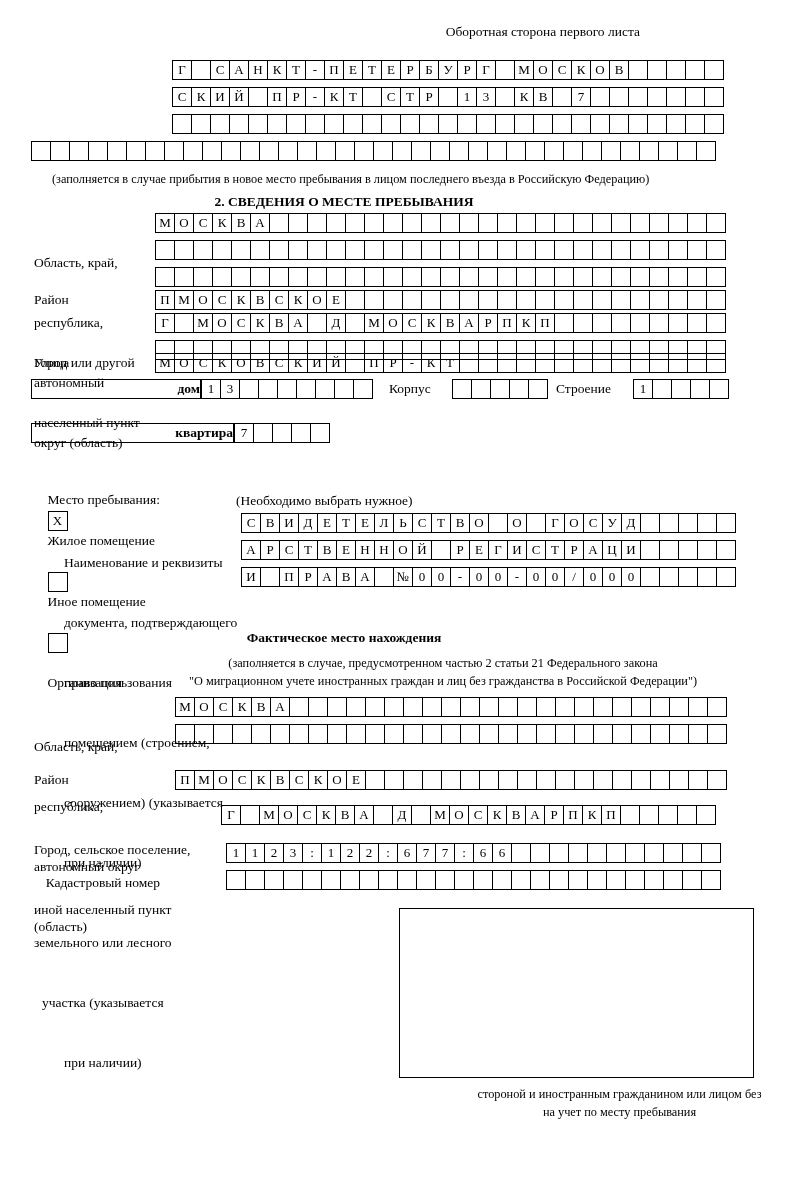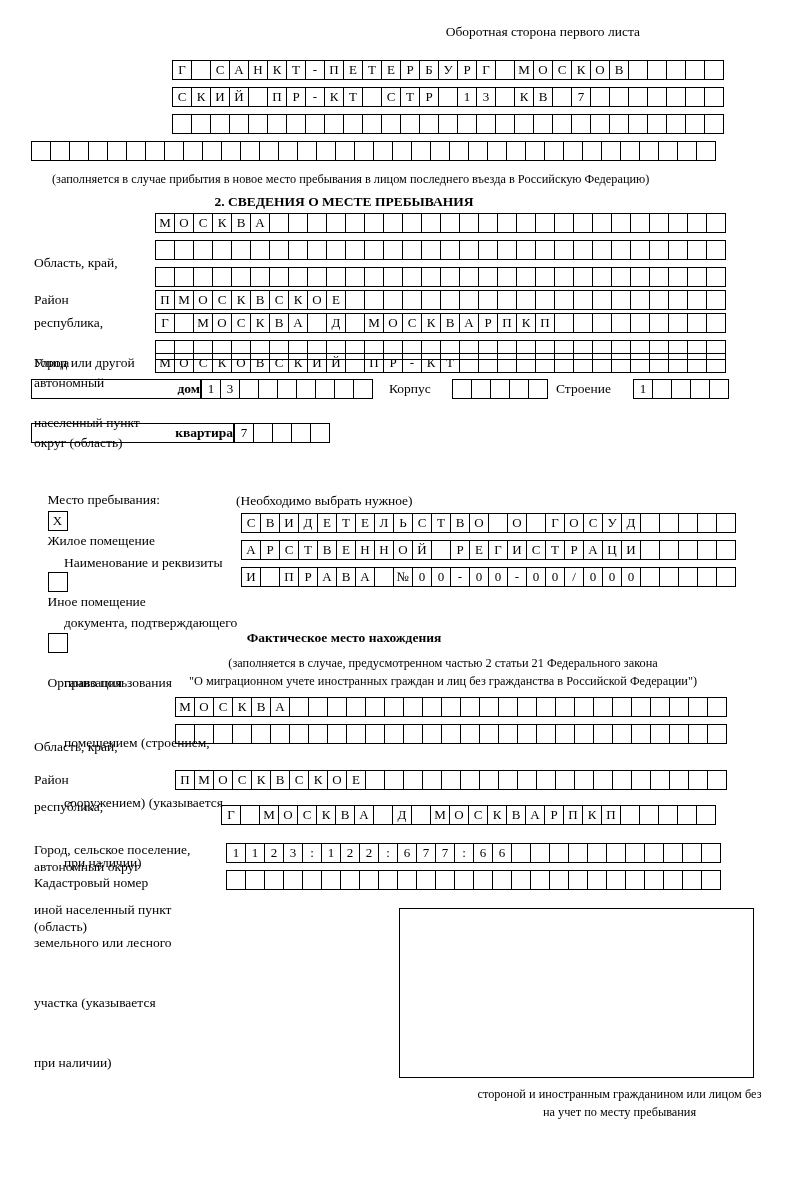--- a/index.html
+++ b/index.html
@@ -725,21 +725,21 @@
       <div class="cell">П</div>
       <div class="cell">К</div>
       <div class="cell">П</div>
       <div class="cell"></div>
       <div class="cell"></div>
       <div class="cell"></div>
       <div class="cell"></div>
       <div class="cell"></div>
     </div>
 
-  <div class="abs lbl" style="left:34px; top:833px;">
+  <div class="abs lbl" style="left:34px; top:833px;text-align:center;">
     <div>Кадастровый номер</div>
     <div>земельного или лесного</div>
     <div>участка (указывается</div>
     <div>при наличии)</div>
   </div>
   <div class="cells" id="a4" style="left:226px; top:843px;">
       <div class="cell">1</div>
       <div class="cell">1</div>
       <div class="cell">2</div>
       <div class="cell">3</div>

